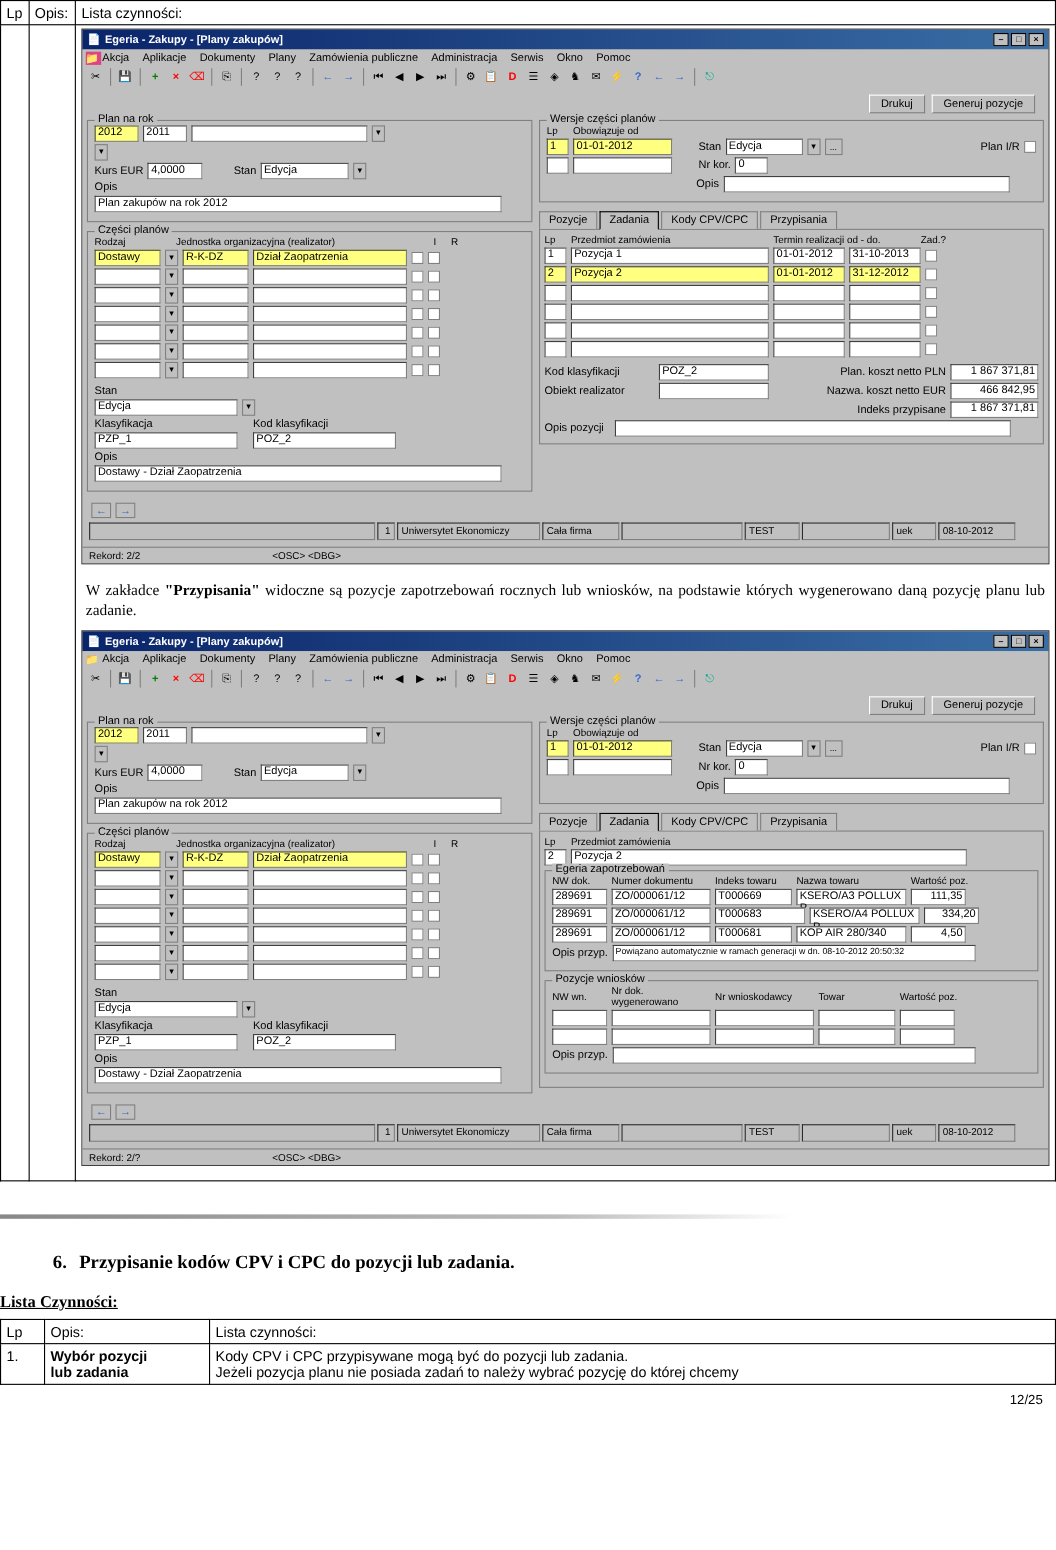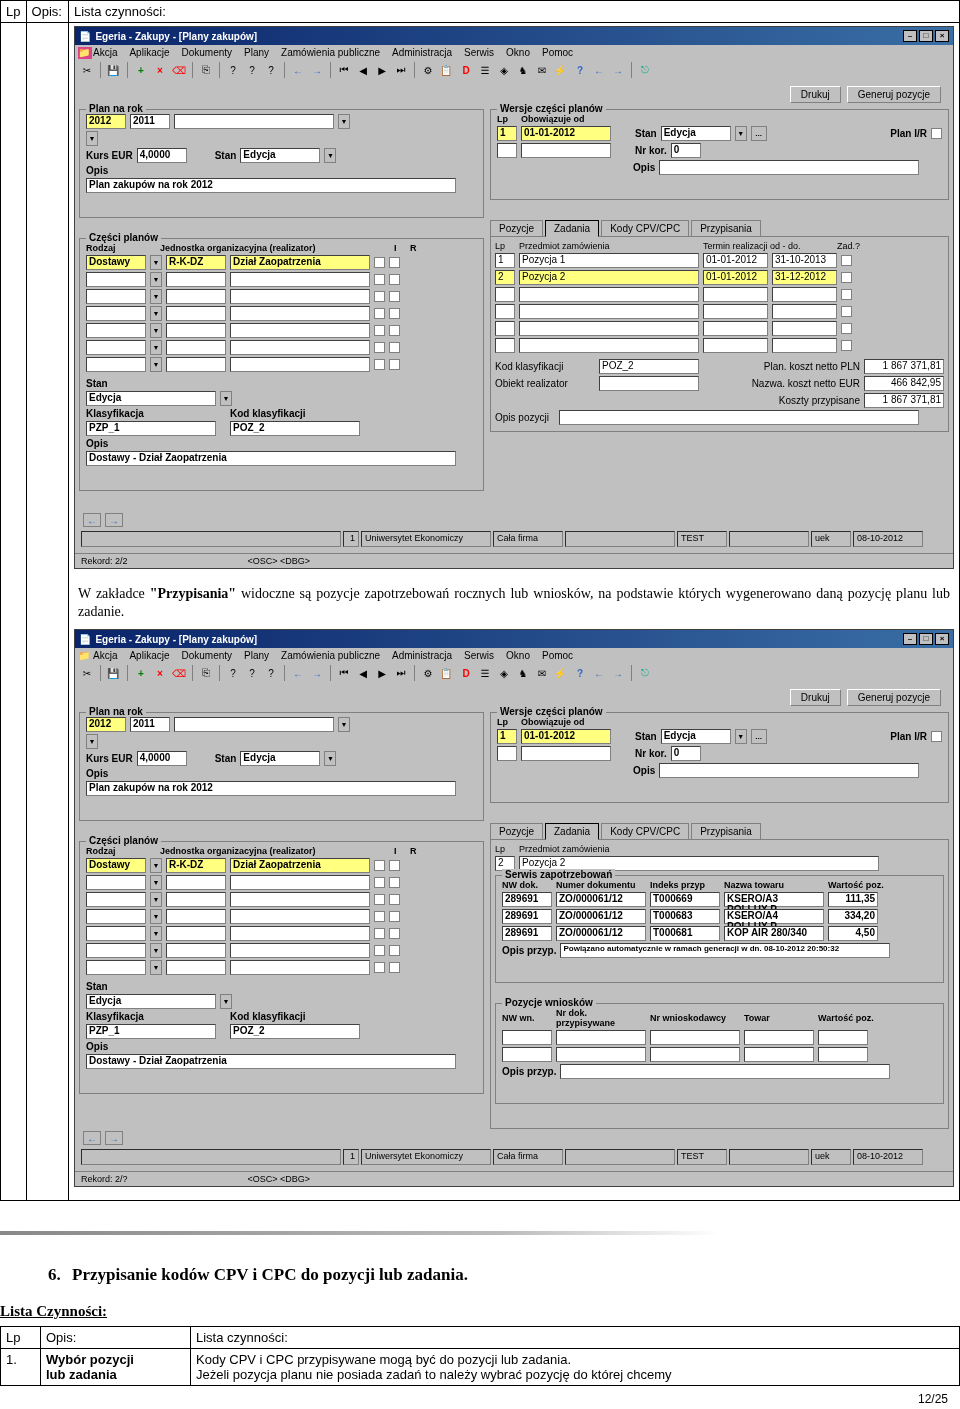--- a/index.html
+++ b/index.html
@@ -21,21 +21,21 @@
   .menubar { background: #c0c0c0; padding: 2px 0; display: flex; gap: 12px; padding-left: 18px; font-size: 10px;}
   .menubar span { color: #000; }
   .menubar-wrap { position:relative; }
   .toolbar { background: #c0c0c0; padding: 2px 4px; display: flex; gap: 3px; align-items: center; flex-wrap: wrap; }
   .tb-icon { width: 16px; height: 16px; display: inline-flex; align-items:center; justify-content:center; font-size:10px; border:1px solid transparent;}
   .tb-sep { width:1px; height:16px; background:#808080; margin:0 2px;}
 
   .form-body { background: #c0c0c0; padding: 4px; }
   .top-btns { display:flex; justify-content:flex-end; gap:6px; padding: 2px 8px 6px;}
   .btn { background: #c0c0c0; border:1px solid #808080; border-top-color:#fff; border-left-color:#fff; padding: 2px 10px; font-size:10px;}
-  fieldset { border:1px solid #808080; padding: 4px 6px 22px; margin-bottom:20px; position:relative;font-weight:bold;}
+  fieldset { border:1px solid #808080; padding: 4px 6px 6px; margin-bottom:8px; position:relative;}
   fieldset > .legend { position:absolute; top:-7px; left:6px; background:#c0c0c0; padding:0 3px; font-size:10px;}
   .row { display:flex; align-items:center; gap:4px; margin-bottom:2px;}
   .lbl { font-size:10px; }
   .inp { background:#fff; border:1px solid #808080; border-top-color:#404040; border-left-color:#404040; height:15px; font-size:10px; padding:0 2px; display:inline-block;}
   .inp.yellow { background:#ffff80; }
   .dd { width:12px; height:15px; background:#c0c0c0; border:1px solid #808080; display:inline-flex; align-items:center; justify-content:center; font-size:7px;}
   .dots { width:16px; height:15px; background:#c0c0c0; border:1px solid #808080; display:inline-flex; align-items:center; justify-content:center; font-size:8px;}
   .ck { width:11px; height:11px; background:#fff; border:1px solid #808080; display:inline-block;}
 
   .two-col { display:flex; gap:6px; }
@@ -370,21 +370,21 @@
                 </div>
                 <div class="row">
                   <span class="lbl" style="width:100px">Obiekt realizator</span>
                   <span class="inp" style="width:100px"></span>
                   <span style="flex:1"></span>
                   <span class="lbl">Nazwa. koszt netto EUR</span>
                   <span class="inp" style="width:80px;text-align:right">466 842,95</span>
                 </div>
                 <div class="row">
                   <span style="flex:1"></span>
-                  <span class="lbl">Koszty przypisane</span>
+                  <span class="lbl">Indeks przypisane</span>
                   <span class="inp" style="width:80px;text-align:right">1 867 371,81</span>
                 </div>
                 <div class="row">
                   <span class="lbl" style="width:60px">Opis pozycji</span>
                   <span class="inp" style="width:360px"></span>
                 </div>
               </div>
             </div>
           </div>
 
@@ -647,60 +647,60 @@
                 <div class="row" style="font-size:9px">
                   <span style="width:20px">Lp</span>
                   <span>Przedmiot zamówienia</span>
                 </div>
                 <div class="row">
                   <span class="inp" style="width:20px">2</span>
                   <span class="inp" style="width:360px">Pozycja 2</span>
                 </div>
 
                 <fieldset style="margin-top:4px">
-                  <span class="legend">Serwis zapotrzebowań</span>
+                  <span class="legend">Egeria zapotrzebowań</span>
                   <div class="row" style="font-size:9px">
                     <span style="width:50px">NW dok.</span>
                     <span style="width:90px">Numer dokumentu</span>
-                    <span style="width:70px">Indeks przyp</span>
+                    <span style="width:70px">Indeks towaru</span>
                     <span style="width:100px">Nazwa towaru</span>
                     <span>Wartość poz.</span>
                   </div>
                   <div class="row">
                         <span class="inp" style="width:50px">289691</span>
                         <span class="inp" style="width:90px">ZO/000061/12</span>
                         <span class="inp" style="width:70px">T000669</span>
                         <span class="inp" style="width:100px">KSERO/A3 POLLUX P</span>
                         <span class="inp" style="width:50px;text-align:right">111,35</span>
                       </div>
                   <div class="row">
                         <span class="inp" style="width:50px">289691</span>
                         <span class="inp" style="width:90px">ZO/000061/12</span>
-                        <span class="inp" style="width:70px">T000683</span>
+                        <span class="inp" style="width:82px">T000683</span>
                         <span class="inp" style="width:100px">KSERO/A4 POLLUX P</span>
                         <span class="inp" style="width:50px;text-align:right">334,20</span>
                       </div>
                   <div class="row">
                         <span class="inp" style="width:50px">289691</span>
                         <span class="inp" style="width:90px">ZO/000061/12</span>
                         <span class="inp" style="width:70px">T000681</span>
                         <span class="inp" style="width:100px">KOP AIR 280/340</span>
                         <span class="inp" style="width:50px;text-align:right">4,50</span>
                       </div>
                   <div class="row">
                         <span class="lbl">Opis przyp.</span>
                         <span class="inp" style="width:330px;font-size:8px">Powiązano automatycznie w ramach generacji w dn. 08-10-2012 20:50:32</span>
                       </div>
                 </fieldset>
 
                 <fieldset style="margin-top:4px">
                   <span class="legend">Pozycje wniosków</span>
                   <div class="row" style="font-size:9px">
                     <span style="width:50px">NW wn.</span>
-                    <span style="width:90px">Nr dok. przypisywane</span>
+                    <span style="width:90px">Nr dok. wygenerowano</span>
                     <span style="width:90px">Nr wnioskodawcy</span>
                     <span style="width:70px">Towar</span>
                     <span>Wartość poz.</span>
                   </div>
                   <div class="row">
                         <span class="inp" style="width:50px"></span>
                         <span class="inp" style="width:90px"></span>
                         <span class="inp" style="width:90px"></span>
                         <span class="inp" style="width:70px"></span>
                         <span class="inp" style="width:50px"></span>

